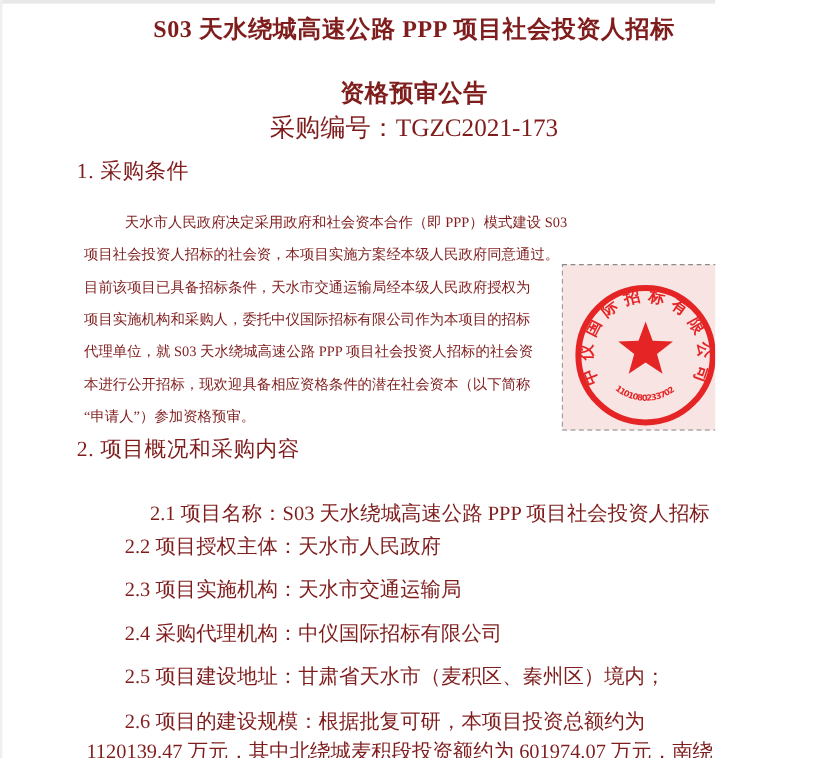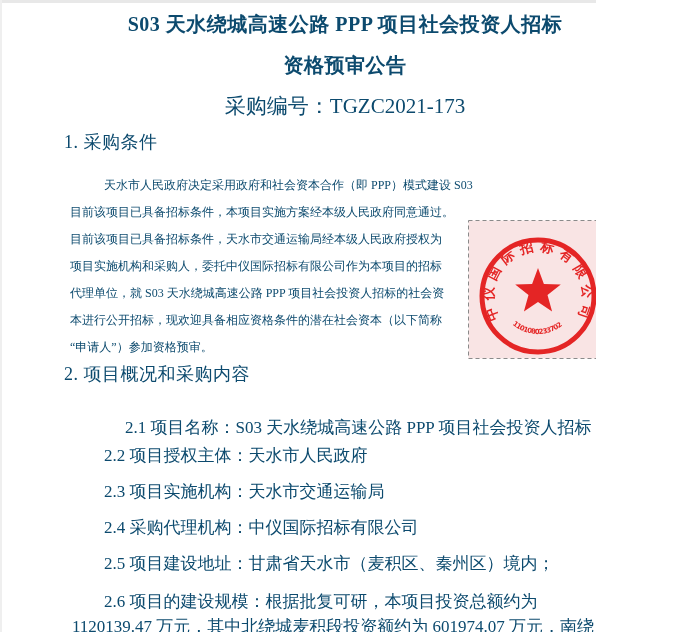--- a/index.html
+++ b/index.html
@@ -1,18 +1,18 @@
 <!DOCTYPE html>
 <html><head>
 <meta charset="utf-8">
 <style>
   html,body{margin:0;padding:0;background:#fff;}
   .page{
     position:relative;width:596px;height:632px;background:#ffffff;overflow:hidden;
-    font-family:"Liberation Serif","DejaVu Serif",serif;color:#0c4a6e;
+    font-family:"Liberation Serif","DejaVu Serif",serif;color:#7f1d1d;
   }
   .edge-top{position:absolute;left:0;top:0;width:690px;height:3px;background:#e8e8e8;}
   .edge-left{position:absolute;left:0;top:0;width:2px;height:632px;background:#efefef;}
   .abs{position:absolute;}
   .doc-title{left:0;width:690px;text-align:center;font-weight:bold;font-size:20px;letter-spacing:0.5px;}
   .proc-no{left:0;width:690px;text-align:center;font-size:21px;}
   .sec-heading{left:64px;font-weight:normal;font-size:18px;letter-spacing:0.5px;}
   .para{left:70px;width:552px;font-size:12px;line-height:27px;}
   .para .line{white-space:nowrap;}
   .para .indent{padding-left:34px;}
@@ -22,28 +22,28 @@
   .stamp svg{display:block;}
 </style>
 </head>
 <body>
 
 <div class="page">
   <div class="edge-top"></div>
   <div class="edge-left"></div>
 
   <div class="abs doc-title" style="top:11px;">S03 天水绕城高速公路 PPP 项目社会投资人招标</div>
-  <div class="abs doc-title" style="top:52px;">资格预审公告</div>
+  <div class="abs doc-title" style="top:64px;">资格预审公告</div>
   <div class="abs proc-no" style="top:92px;">采购编号：TGZC2021-173</div>
 
   <div class="abs sec-heading" style="top:130px;">1. 采购条件</div>
 
   <div class="abs para" style="top:172px;">
     <div class="line indent">天水市人民政府决定采用政府和社会资本合作（即 PPP）模式建设 S03</div>
-    <div class="line">目前该项目已具备招标条件，本项目实施方案经本级人民政府同意通过。</div>
+    <div class="line">项目社会投资人招标的社会资，本项目实施方案经本级人民政府同意通过。</div>
     <div class="line">目前该项目已具备招标条件，天水市交通运输局经本级人民政府授权为</div>
     <div class="line">项目实施机构和采购人，委托中仪国际招标有限公司作为本项目的招标</div>
     <div class="line">代理单位，就 S03 天水绕城高速公路 PPP 项目社会投资人招标的社会资</div>
     <div class="line">本进行公开招标，现欢迎具备相应资格条件的潜在社会资本（以下简称</div>
     <div class="line">“申请人”）参加资格预审。</div>
   </div>
 
   <div class="abs stamp">
     <svg width="172" height="139" viewBox="0 0 172 139" xmlns="http://www.w3.org/2000/svg">
       <rect x="0.5" y="0.5" width="171" height="138" fill="rgba(246,212,212,0.62)" stroke="#8a8a8a" stroke-width="1" stroke-dasharray="4 3"></rect>

